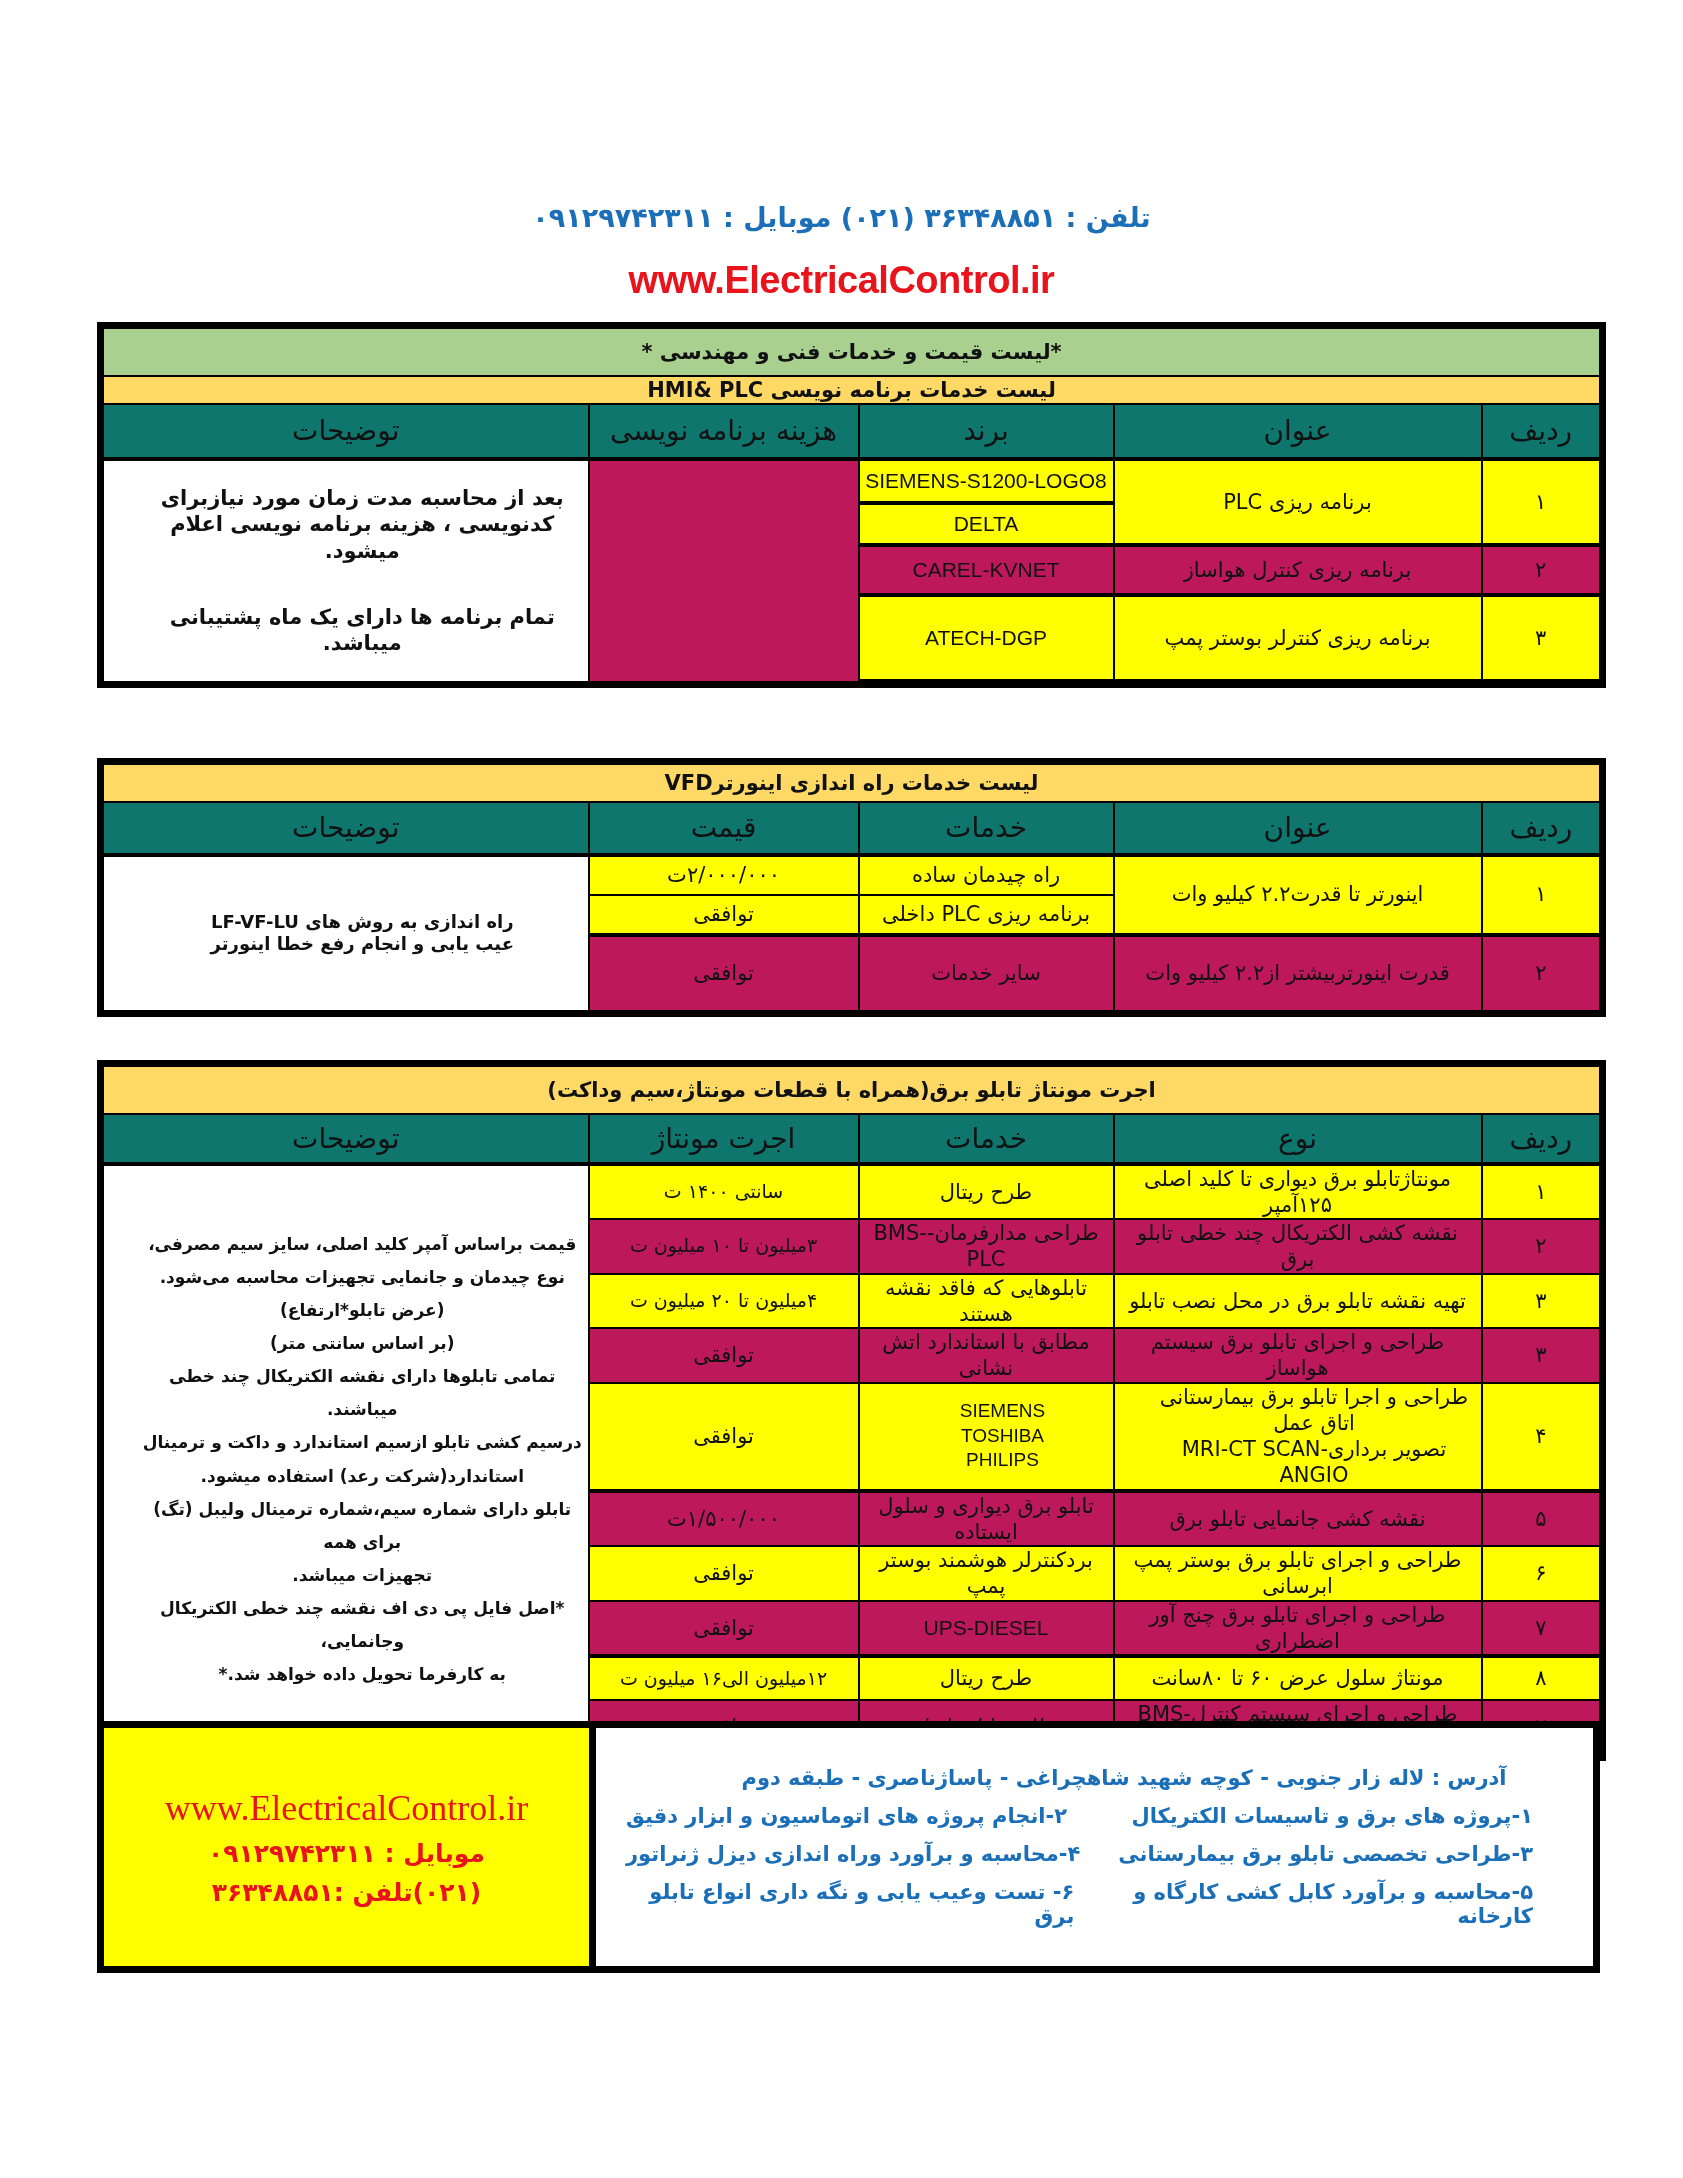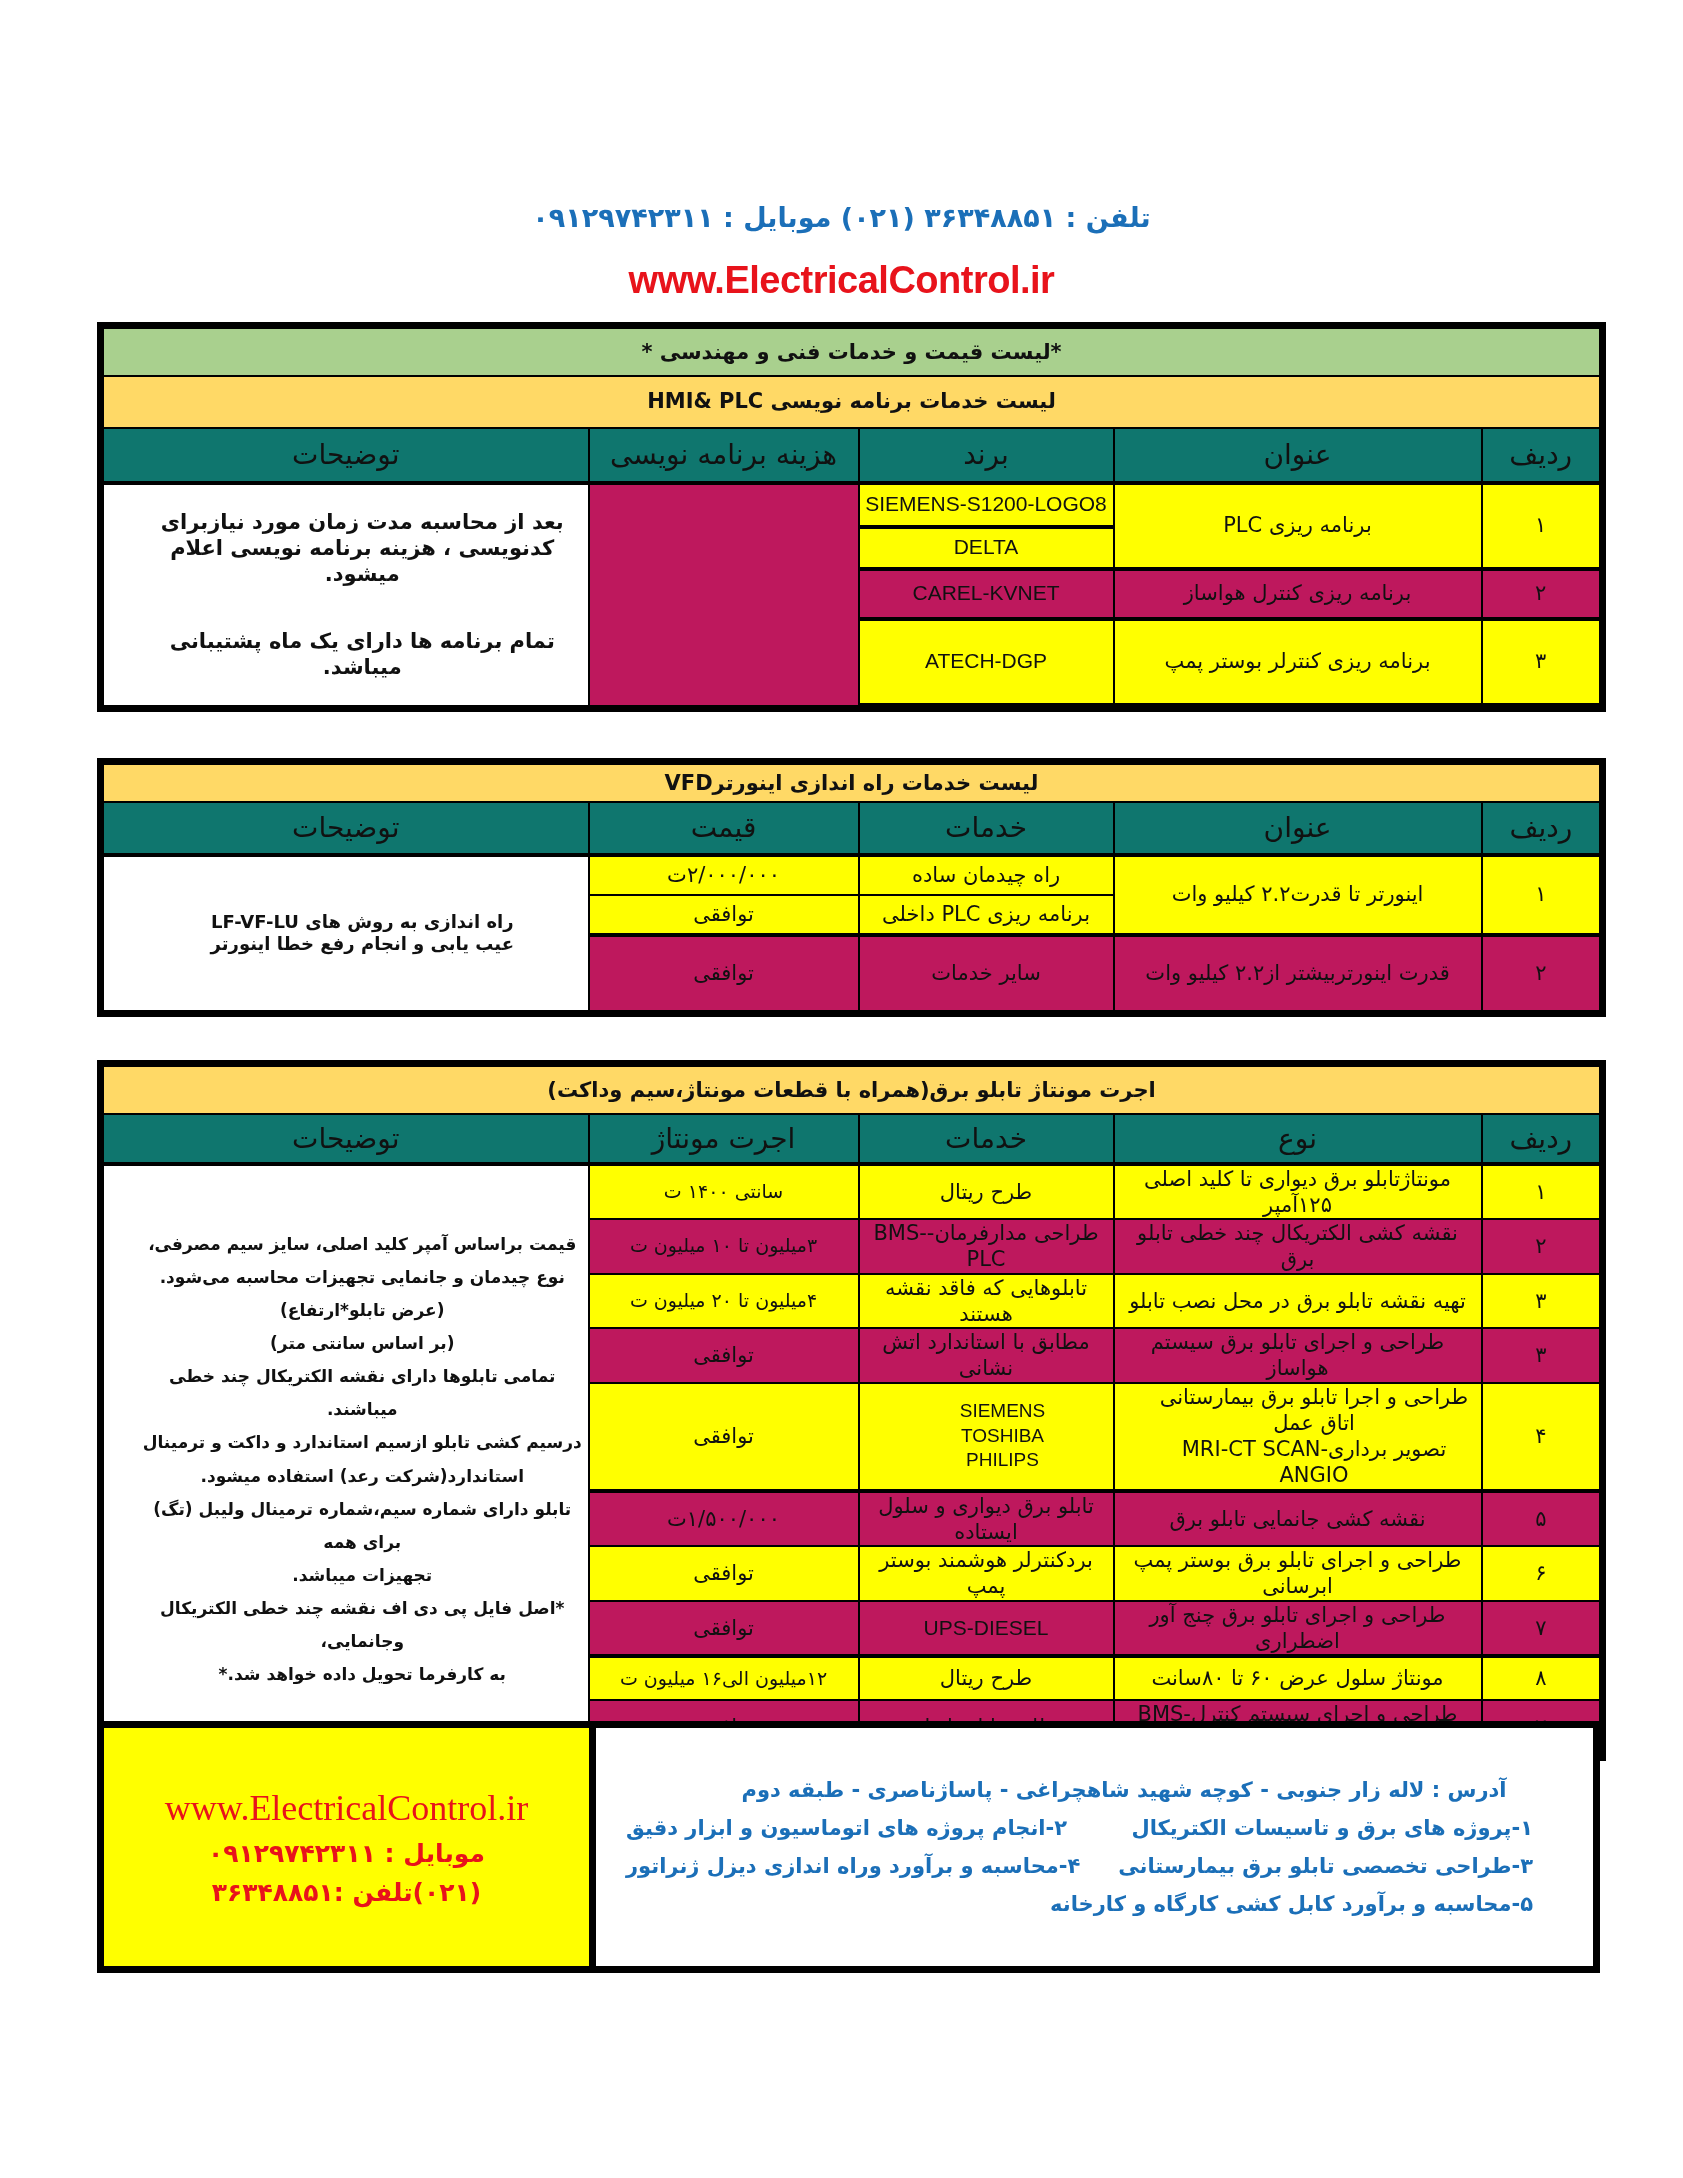--- a/index.html
+++ b/index.html
@@ -49,21 +49,21 @@
     <col style="width:121px">
       <col style="width:368px">
       <col style="width:255px">
       <col style="width:270px">
       <col style="width:488px">
   </colgroup>
   <tbody>
       <tr style="height:50px">
     <td colspan="5" class="banner-green">*لیست قیمت و خدمات فنی و مهندسی *</td>
   </tr>
-  <tr style="height:52px">
+  <tr style="height:28px">
     <td colspan="5" class="banner-yellow">لیست خدمات برنامه نویسی HMI&amp; PLC</td>
   </tr>
   <tr class="colhead" style="height:55px">
     <td>ردیف</td>
     <td>عنوان</td>
     <td>برند</td>
     <td>هزینه برنامه نویسی</td>
     <td>توضیحات</td>
   </tr>
   <tr style="height:44px">
@@ -261,16 +261,17 @@
     <div class="svc-row">
       <span class="f-blue">۱-پروژه های برق و تاسیسات الکتریکال</span>
       <span class="f-blue">۲-انجام پروژه های اتوماسیون و ابزار دقیق</span>
     </div>
     <div class="svc-row">
       <span class="f-blue">۳-طراحی تخصصی تابلو برق بیمارستانی</span>
       <span class="f-blue">۴-محاسبه و برآورد وراه اندازی دیزل ژنراتور</span>
     </div>
     <div class="svc-row">
       <span class="f-blue">۵-محاسبه و برآورد کابل کشی کارگاه و کارخانه</span>
+      <span class="f-blue">۶- تست وعیب یابی و نگه داری انواع تابلو برق</span>
     </div>
   </div>
 </div>
 
 
 </body></html>

